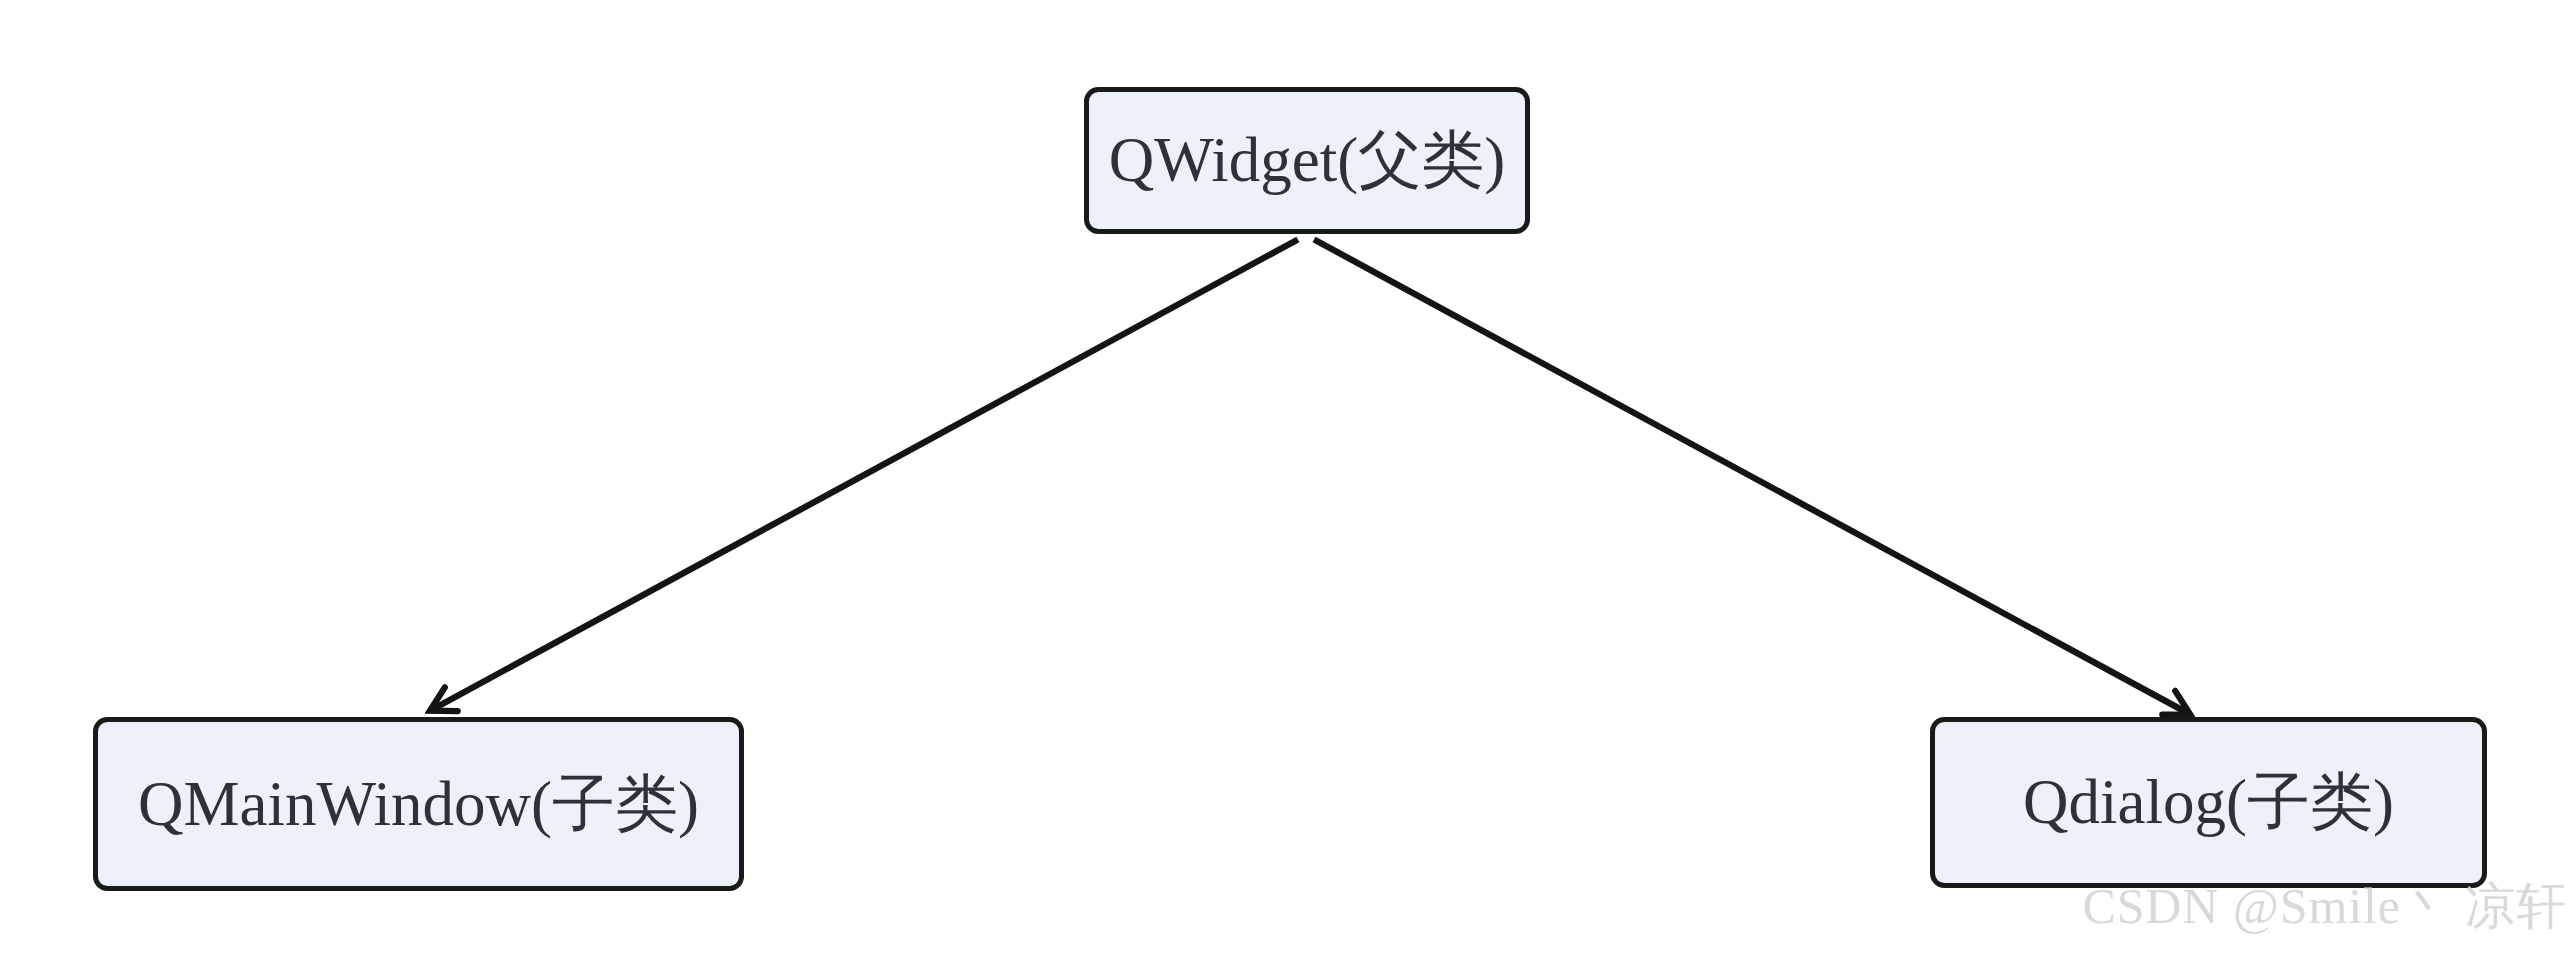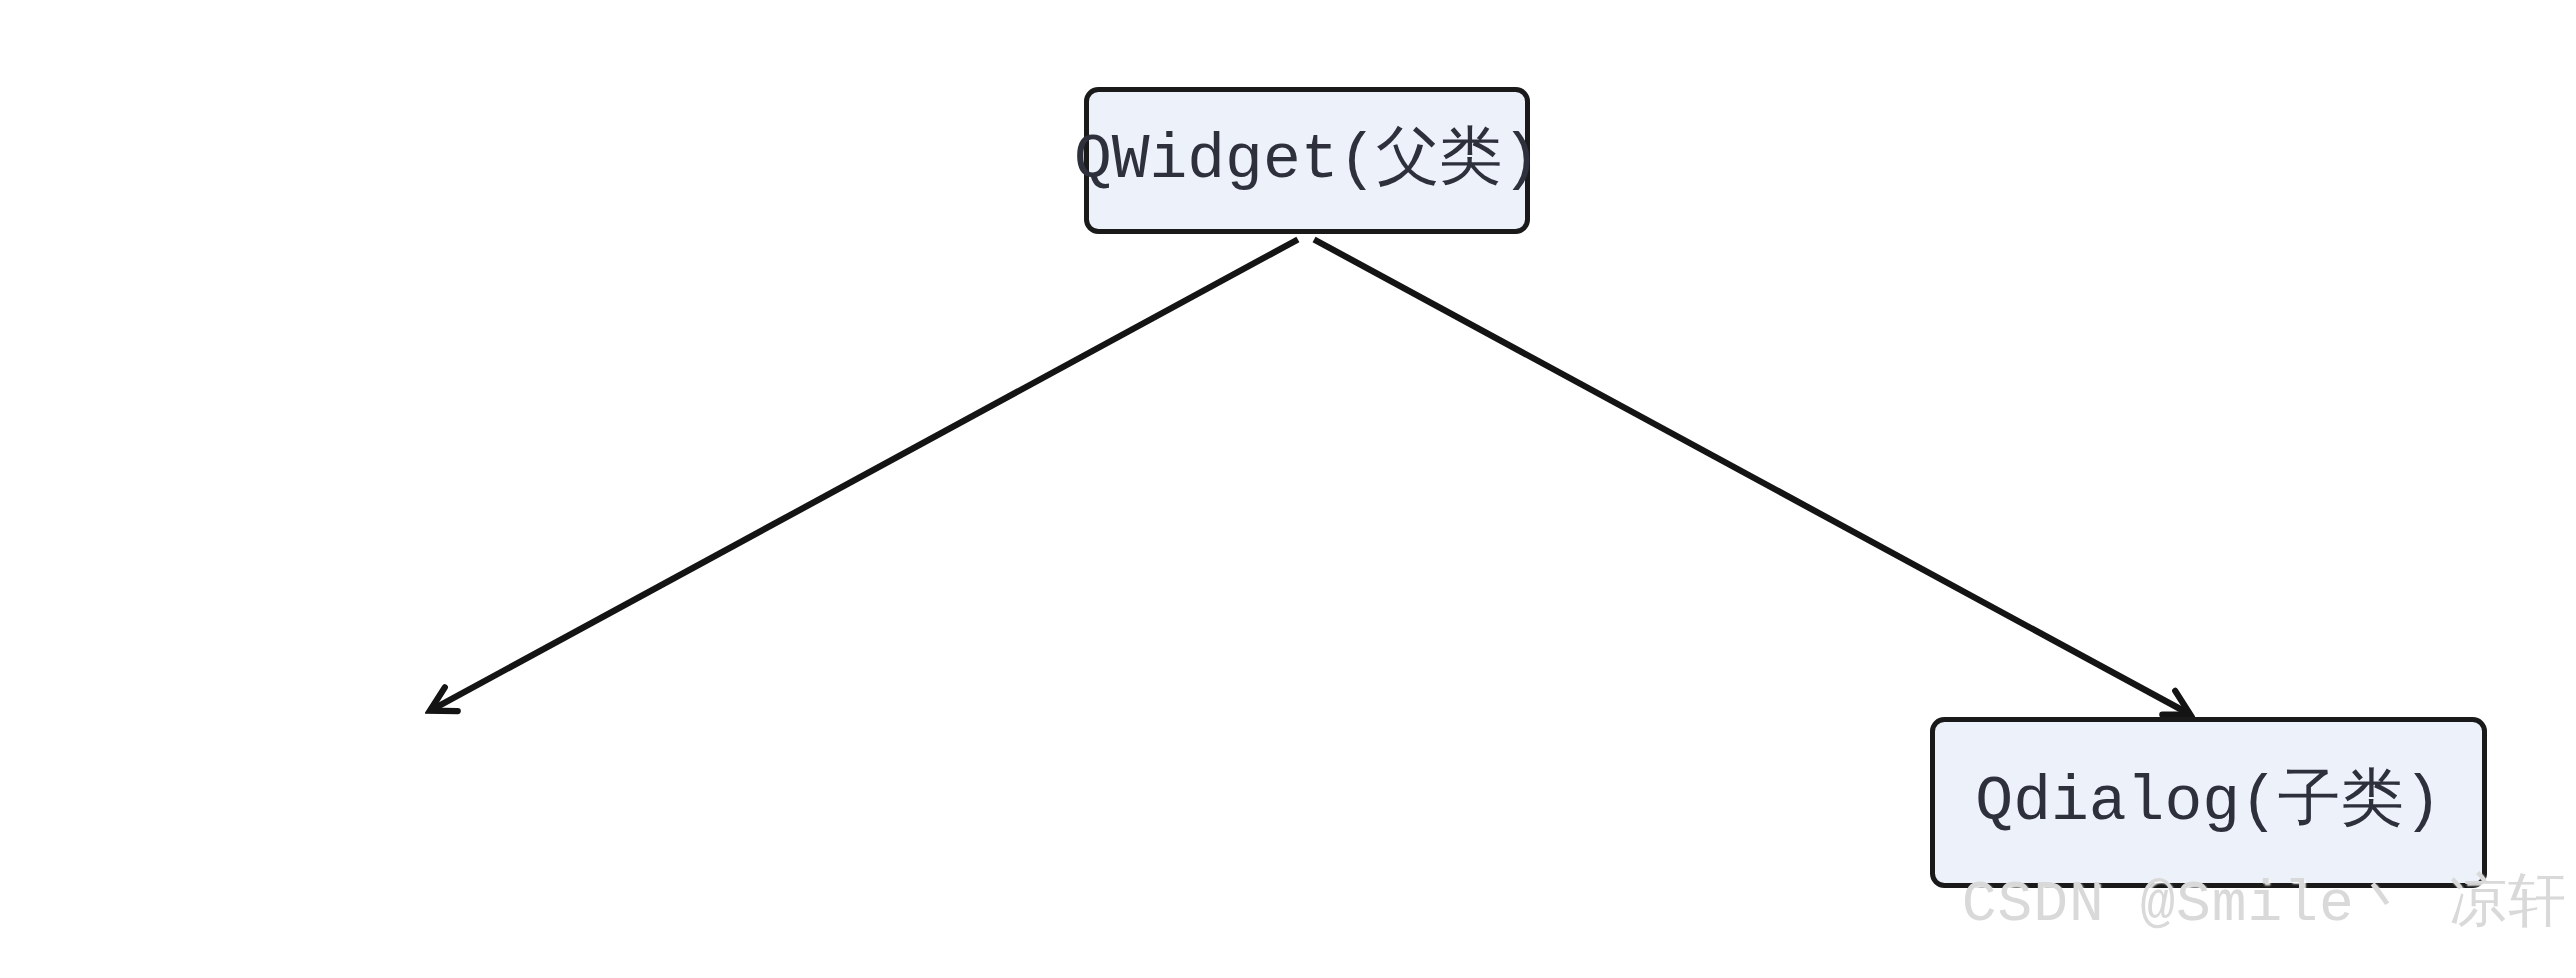--- a/index.html
+++ b/index.html
@@ -11,21 +11,21 @@
     --watermark: #d9d9d9;
   }
   * { margin: 0; padding: 0; box-sizing: border-box; }
   html, body { background: var(--background); }
   .canvas {
     position: relative;
     width: 2576px;
     height: 945px;
     background: var(--background);
     overflow: hidden;
-    font-family: Liberation Mono, monospace;
+    font-family: Liberation Serif, serif;
   }
   .edges {
     position: absolute;
     left: 0; top: 0;
     width: 2576px;
     height: 979px;
     pointer-events: none;
   }
   .edge-path {
     stroke: var(--edge);
@@ -51,21 +51,21 @@
     line-height: 1;
     white-space: nowrap;
   }
   .node-qwidget     { left: 1084px; top:  87px; width: 446px; height: 147px; }
   .node-qmainwindow { left:  93px; top: 717px; width: 651px; height: 174px; }
   .node-qdialog     { left: 1930px; top: 717px; width: 557px; height: 171px; text-align: right; }
   .watermark {
     position: absolute;
     right: 9px;
     bottom: 5.4px;
-    font-size: 58px;
+    font-size: 50px;
     letter-spacing: 0.9px;
     color: var(--watermark);
     text-shadow: 1.8px 1.8px 1.8px rgba(255,255,255,0.9);
     white-space: nowrap;
   }
 </style>
 </head>
 <body>
 
 <div class="canvas">
@@ -77,20 +77,23 @@
       </marker>
     </defs>
     <path class="edge-path" d="M1443 266 L478 790" marker-end="url(#arrowhead)"></path>
     <path class="edge-path" d="M1461 266 L2435 794" marker-end="url(#arrowhead)"></path>
   </svg>
 
   <div class="node node-qwidget">
     <span>QWidget(父类)</span>
   </div>
 
+  <div class="node node-qmainwindow">
+    <span>QMainWindow(子类)</span>
+  </div>
 
   <div class="node node-qdialog">
     <span>Qdialog(子类)</span>
   </div>
 
   <div class="watermark">CSDN @Smile丶 凉轩</div>
 
 </div>
 
 

